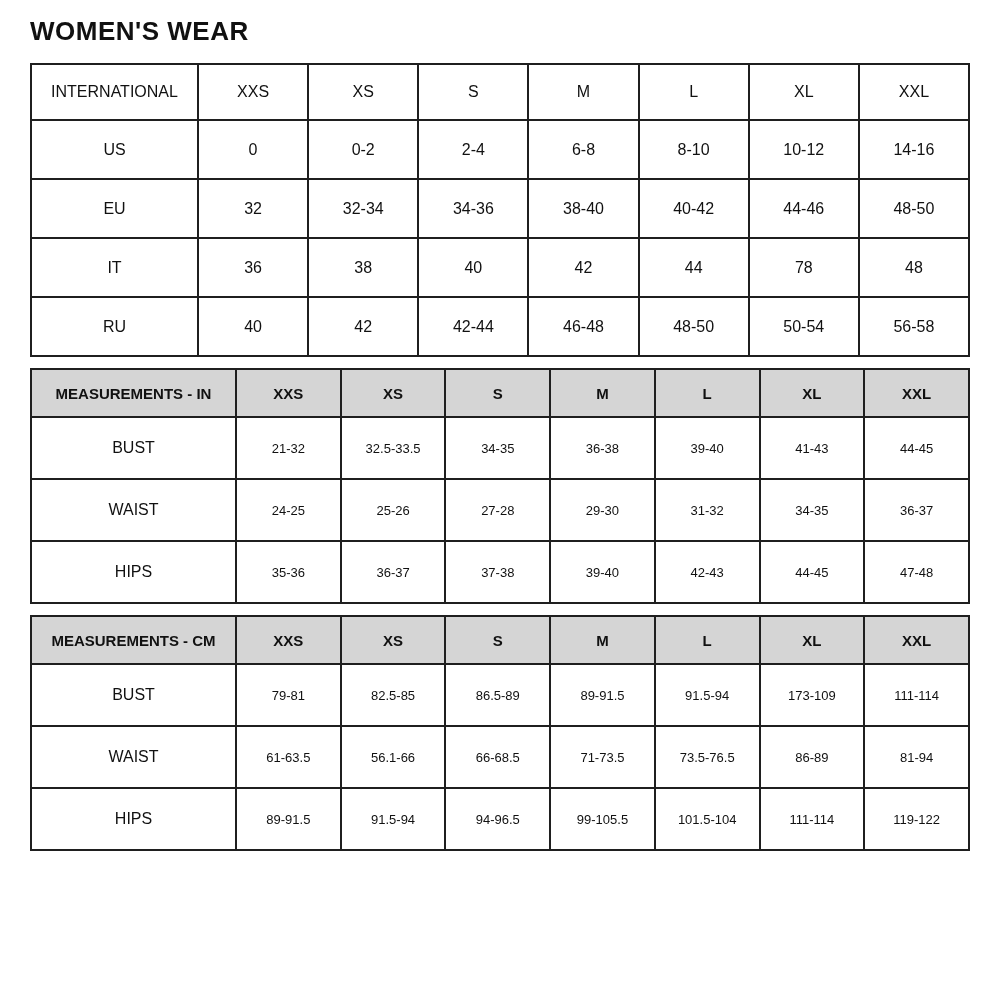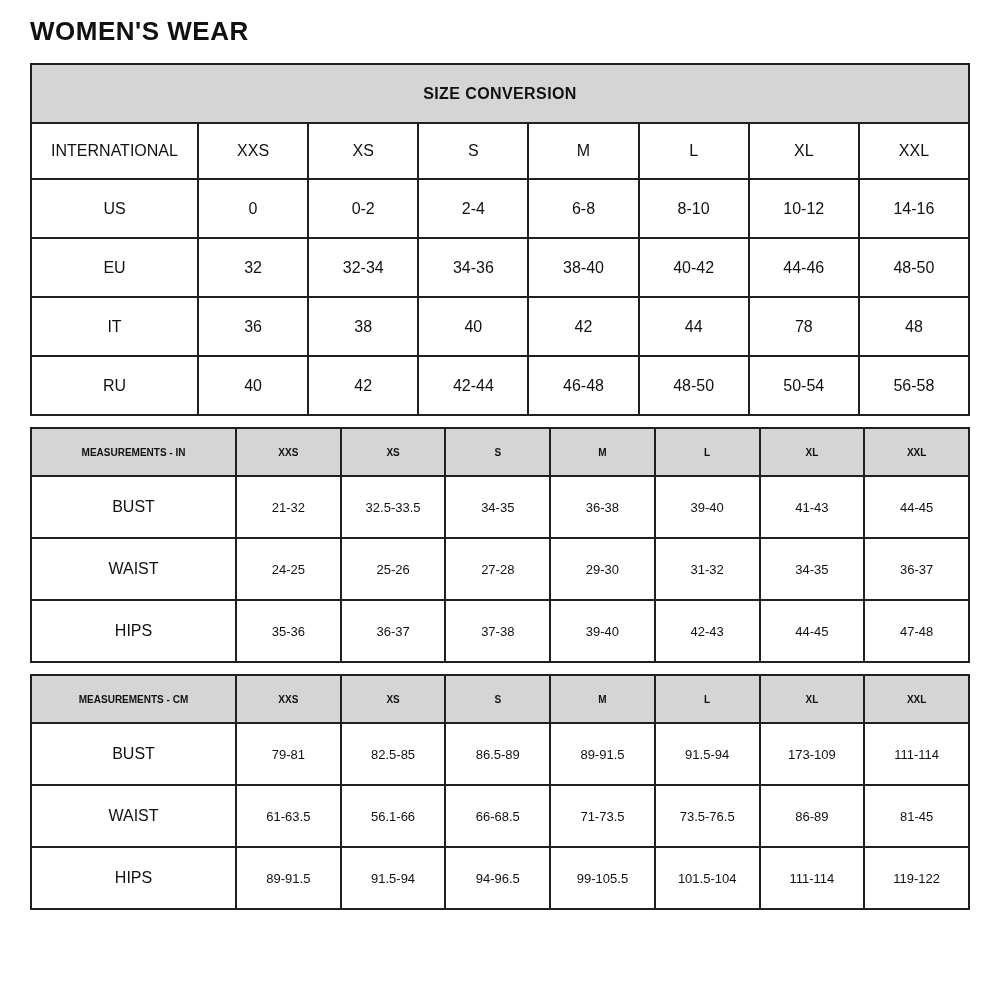--- a/index.html
+++ b/index.html
@@ -41,21 +41,21 @@
     letter-spacing: 0.4px;
     height: 44px;
   }
   
   .tbl-size td { height: 57px; font-size: 16px; }
   .tbl-size tr.hdr-row td { height: 54px; }
   
   .tbl-meas tr.hdr-row td {
     background: #d5d5d5;
     font-weight: 700;
-    font-size: 10px;
+    font-size: 15px;
     height: 46px;
   }
   .tbl-meas td { height: 60px; font-size: 13px; }
   .tbl-meas td.row-label { font-size: 16px; }
 </style>
 </head>
 <body>
 
 <div class="page">
 
@@ -66,23 +66,20 @@
       <col style="width:167px">
       <col>
         <col>
         <col>
         <col>
         <col>
         <col>
         <col>
     </colgroup>
     <tbody>
-        <tr>
-      <td class="banner-cell" colspan="8">SIZE CONVERSION</td>
-    </tr>
     <tr class="hdr-row">
       <td class="row-label">INTERNATIONAL</td>
       <td>XXS</td>
       <td>XS</td>
       <td>S</td>
       <td>M</td>
       <td>L</td>
       <td>XL</td>
       <td>XXL</td>
     </tr>
@@ -217,21 +214,21 @@
       <td>111-114</td>
     </tr>
     <tr>
       <td class="row-label">WAIST</td>
       <td>61-63.5</td>
       <td>56.1-66</td>
       <td>66-68.5</td>
       <td>71-73.5</td>
       <td>73.5-76.5</td>
       <td>86-89</td>
-      <td>81-45</td>
+      <td>81-94</td>
     </tr>
     <tr>
       <td class="row-label">HIPS</td>
       <td>89-91.5</td>
       <td>91.5-94</td>
       <td>94-96.5</td>
       <td>99-105.5</td>
       <td>101.5-104</td>
       <td>111-114</td>
       <td>119-122</td>

